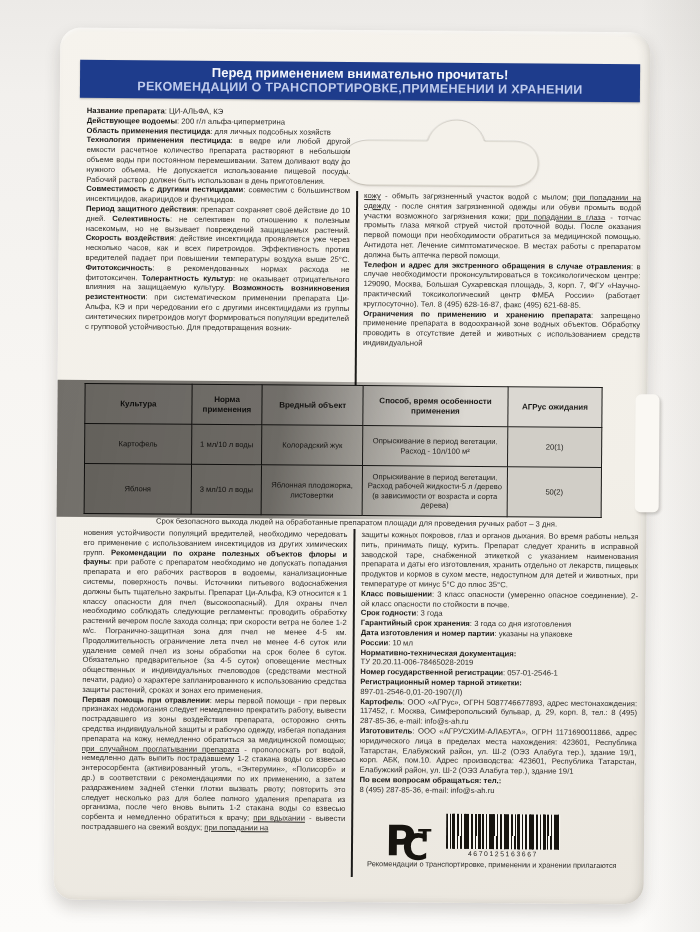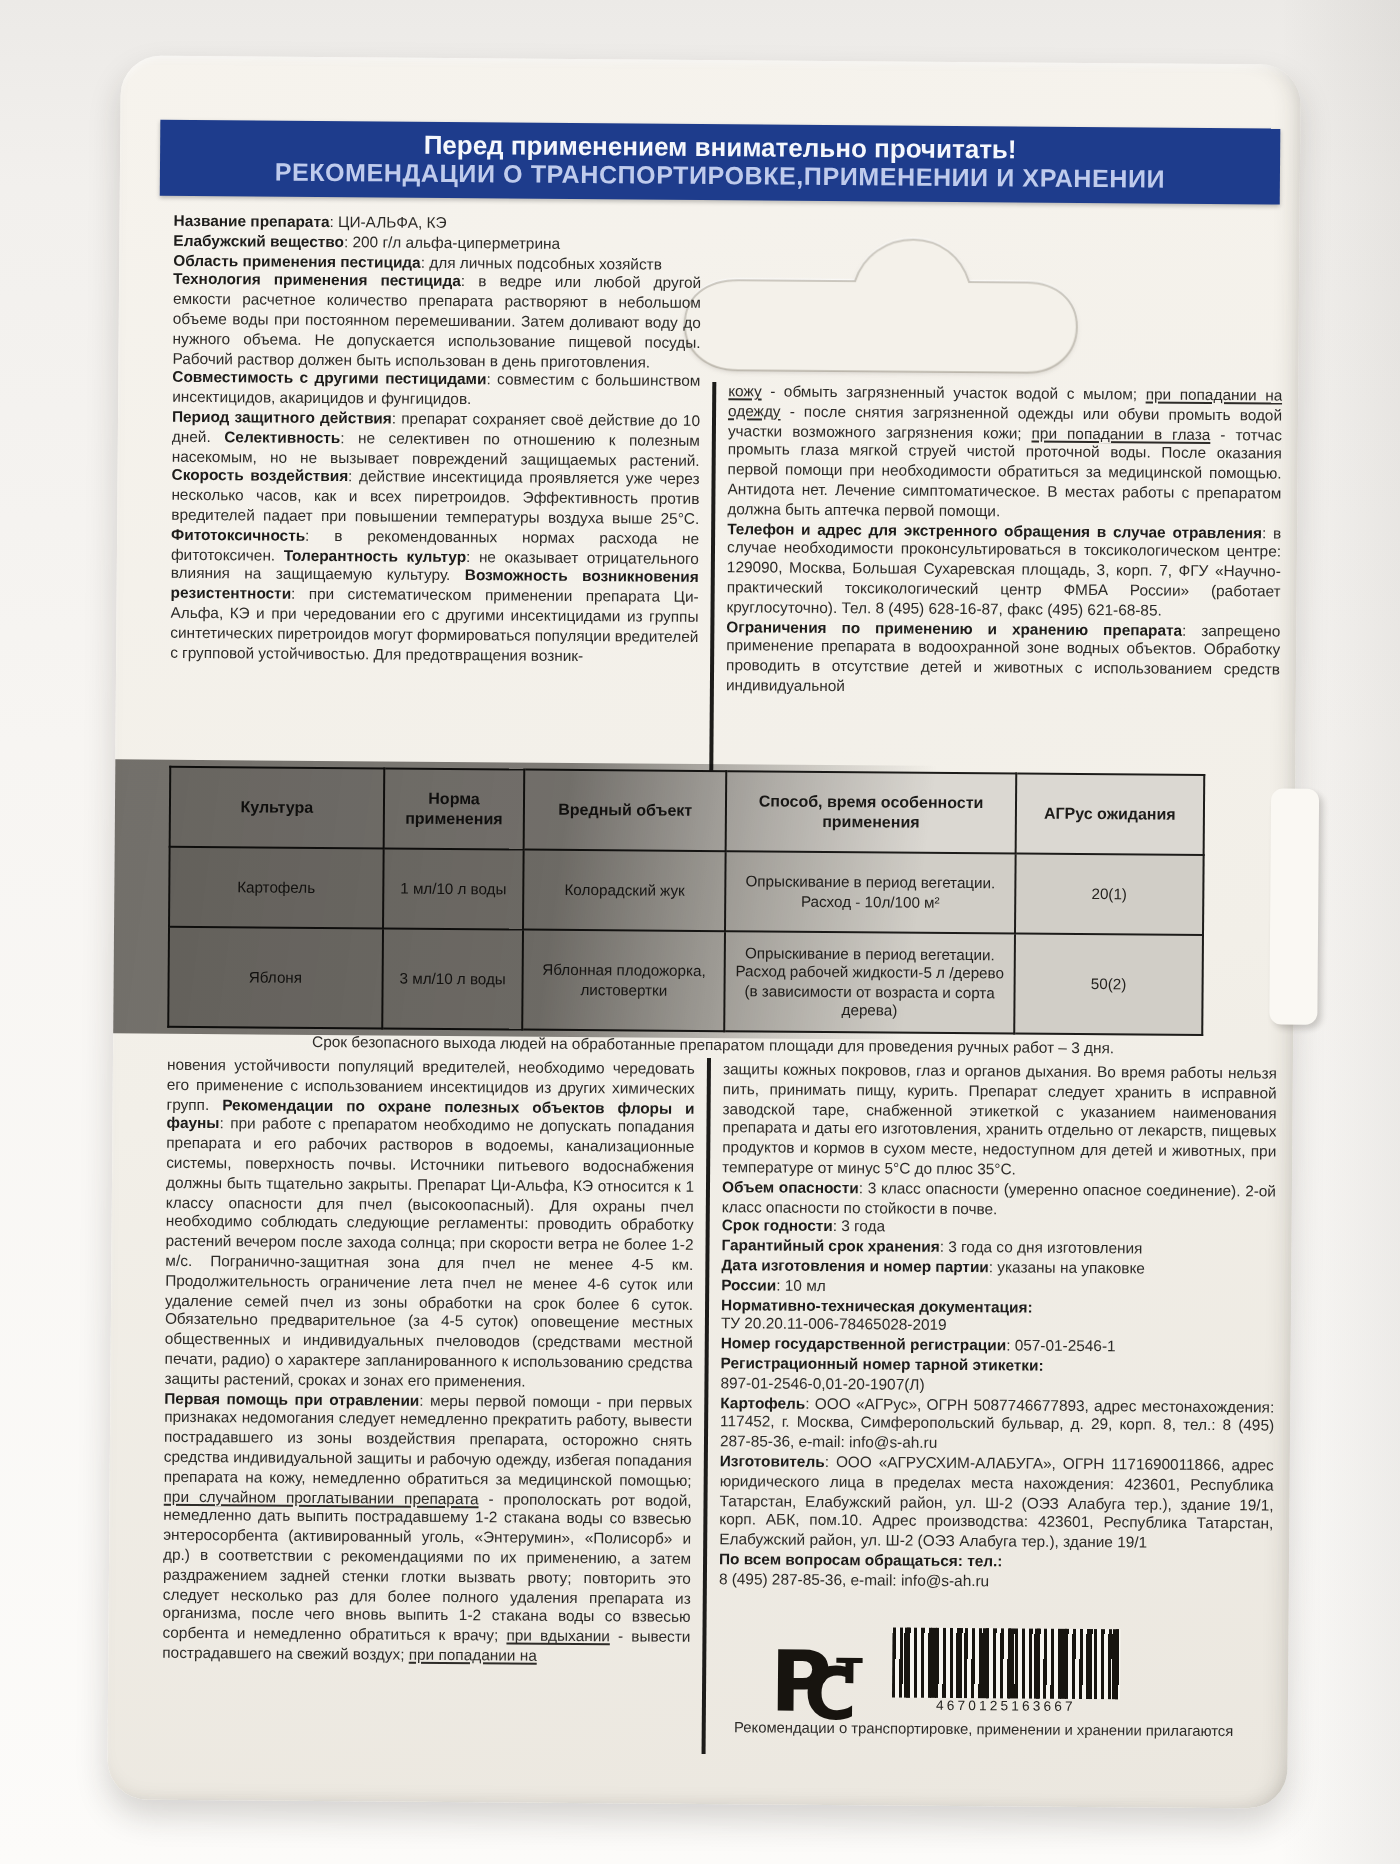--- a/index.html
+++ b/index.html
@@ -74,21 +74,21 @@
     <div class="header-line1">Перед применением внимательно прочитать!</div>
     <div class="header-line2">РЕКОМЕНДАЦИИ О ТРАНСПОРТИРОВКЕ,ПРИМЕНЕНИИ И ХРАНЕНИИ</div>
   </div>
 
   <svg class="hang-slot" viewBox="0 0 206 78">
     <path d="M 32 71 C 15 71 5 61 5 48 C 5 35 15 26 32 26 L 90 26 C 94 13 106 5 119 5 C 132 5 143 13 147 26 L 176 26 C 191 26 201 35 201 48 C 201 61 191 71 176 71 Z" fill="#f4f1ea" stroke="rgba(95,85,70,0.28)" stroke-width="1"></path>
   </svg>
 
   <div class="col col-top-left">
       <p class="para"><span class="b">Название препарата</span><span>: ЦИ-АЛЬФА, КЭ</span></p>
-      <p class="para"><span class="b">Елабужский вещество</span><span>: 200 г/л альфа-циперметрина</span></p>
+      <p class="para"><span class="b">Действующее водоемы</span><span>: 200 г/л альфа-циперметрина</span></p>
       <p class="para"><span class="b">Область применения пестицида</span><span>: для личных подсобных хозяйств</span></p>
       <p class="para"><span class="b">Технология применения пестицида</span><span>: в ведре или любой другой емкости расчетное количество препарата растворяют в небольшом объеме воды при постоянном перемешивании. Затем доливают воду до нужного объема. Не допускается использование пищевой посуды. Рабочий раствор должен быть использован в день приготовления.</span></p>
       <p class="para"><span class="b">Совместимость с другими пестицидами</span><span>: совместим с большинством инсектицидов, акарицидов и фунгицидов.</span></p>
       <p class="para"><span class="b">Период защитного действия</span><span>: препарат сохраняет своё действие до 10 дней. </span><span class="b">Селективность</span><span>: не селективен по отношению к полезным насекомым, но не вызывает повреждений защищаемых растений. </span><span class="b">Скорость воздействия</span><span>: действие инсектицида проявляется уже через несколько часов, как и всех пиретроидов. Эффективность против вредителей падает при повышении температуры воздуха выше 25°С. </span><span class="b">Фитотоксичность</span><span>: в рекомендованных нормах расхода не фитотоксичен. </span><span class="b">Толерантность культур</span><span>: не оказывает отрицательного влияния на защищаемую культуру. </span><span class="b">Возможность возникновения резистентности</span><span>: при систематическом применении препарата Ци-Альфа, КЭ и при чередовании его с другими инсектицидами из группы синтетических пиретроидов могут формироваться популяции вредителей с групповой устойчивостью. Для предотвращения возник-</span></p>
     </div>
   <div class="divider divider-top"></div>
   <div class="col col-top-right">
       <p class="para"><span class="u">кожу</span><span> - обмыть загрязненный участок водой с мылом; </span><span class="u">при попадании на одежду</span><span> - после снятия загрязненной одежды или обуви промыть водой участки возможного загрязнения кожи; </span><span class="u">при попадании в глаза</span><span> - тотчас промыть глаза мягкой струей чистой проточной воды. После оказания первой помощи при необходимости обратиться за медицинской помощью. Антидота нет. Лечение симптоматическое. В местах работы с препаратом должна быть аптечка первой помощи.</span></p>
       <p class="para"><span class="b">Телефон и адрес для экстренного обращения в случае отравления</span><span>: в случае необходимости проконсультироваться в токсикологическом центре: 129090, Москва, Большая Сухаревская площадь, 3, корп. 7, ФГУ «Научно-практический токсикологический центр ФМБА России» (работает круглосуточно). Тел. 8 (495) 628-16-87, факс (495) 621-68-85.</span></p>
       <p class="para"><span class="b">Ограничения по применению и хранению препарата</span><span>: запрещено применение препарата в водоохранной зоне водных объектов. Обработку проводить в отсутствие детей и животных с использованием средств индивидуальной</span></p>
@@ -125,21 +125,21 @@
 
   <div class="safety-line">Срок безопасного выхода людей на обработанные препаратом площади для проведения ручных работ – 3 дня.</div>
 
   <div class="col col-bottom-left">
       <p class="para"><span>новения устойчивости популяций вредителей, необходимо чередовать его применение с использованием инсектицидов из других химических групп. </span><span class="b">Рекомендации по охране полезных объектов флоры и фауны</span><span>: при работе с препаратом необходимо не допускать попадания препарата и его рабочих растворов в водоемы, канализационные системы, поверхность почвы. Источники питьевого водоснабжения должны быть тщательно закрыты. Препарат Ци-Альфа, КЭ относится к 1 классу опасности для пчел (высокоопасный). Для охраны пчел необходимо соблюдать следующие регламенты: проводить обработку растений вечером после захода солнца; при скорости ветра не более 1-2 м/с. Погранично-защитная зона для пчел не менее 4-5 км. Продолжительность ограничение лета пчел не менее 4-6 суток или удаление семей пчел из зоны обработки на срок более 6 суток. Обязательно предварительное (за 4-5 суток) оповещение местных общественных и индивидуальных пчеловодов (средствами местной печати, радио) о характере запланированного к использованию средства защиты растений, сроках и зонах его применения.</span></p>
       <p class="para"><span class="b">Первая помощь при отравлении</span><span>: меры первой помощи - при первых признаках недомогания следует немедленно прекратить работу, вывести пострадавшего из зоны воздействия препарата, осторожно снять средства индивидуальной защиты и рабочую одежду, избегая попадания препарата на кожу, немедленно обратиться за медицинской помощью; </span><span class="u">при случайном проглатывании препарата</span><span> - прополоскать рот водой, немедленно дать выпить пострадавшему 1-2 стакана воды со взвесью энтеросорбента (активированный уголь, «Энтерумин», «Полисорб» и др.) в соответствии с рекомендациями по их применению, а затем раздражением задней стенки глотки вызвать рвоту; повторить это следует несколько раз для более полного удаления препарата из организма, после чего вновь выпить 1-2 стакана воды со взвесью сорбента и немедленно обратиться к врачу; </span><span class="u">при вдыхании</span><span> - вывести пострадавшего на свежий воздух; </span><span class="u">при попадании на</span></p>
     </div>
   <div class="divider divider-bottom"></div>
   <div class="col col-bottom-right">
       <p class="para"><span>защиты кожных покровов, глаз и органов дыхания. Во время работы нельзя пить, принимать пищу, курить. Препарат следует хранить в исправной заводской таре, снабженной этикеткой с указанием наименования препарата и даты его изготовления, хранить отдельно от лекарств, пищевых продуктов и кормов в сухом месте, недоступном для детей и животных, при температуре от минус 5°С до плюс 35°С.</span></p>
-      <p class="para"><span class="b">Объем опасности</span><span>: 3 класс опасности (умеренно опасное соединение). 2-ой класс опасности по стойкости в почве.</span></p>
+      <p class="para"><span class="b">Класс повышении</span><span>: 3 класс опасности (умеренно опасное соединение). 2-ой класс опасности по стойкости в почве.</span></p>
       <p class="para"><span class="b">Срок годности</span><span>: 3 года</span></p>
       <p class="para"><span class="b">Гарантийный срок хранения</span><span>: 3 года со дня изготовления</span></p>
       <p class="para"><span class="b">Дата изготовления и номер партии</span><span>: указаны на упаковке</span></p>
       <p class="para"><span class="b">России</span><span>: 10 мл</span></p>
       <p class="para"><span class="b">Нормативно-техническая документация:</span></p>
       <p class="para"><span>ТУ 20.20.11-006-78465028-2019</span></p>
       <p class="para"><span class="b">Номер государственной регистрации</span><span>: 057-01-2546-1</span></p>
       <p class="para"><span class="b">Регистрационный номер тарной этикетки:</span></p>
       <p class="para"><span>897-01-2546-0,01-20-1907(Л)</span></p>
       <p class="para"><span class="b">Картофель</span><span>: ООО «АГРус», ОГРН 5087746677893, адрес местонахождения: 117452, г. Москва, Симферопольский бульвар, д. 29, корп. 8, тел.: 8 (495) 287-85-36, e-mail: info@s-ah.ru</span></p>

